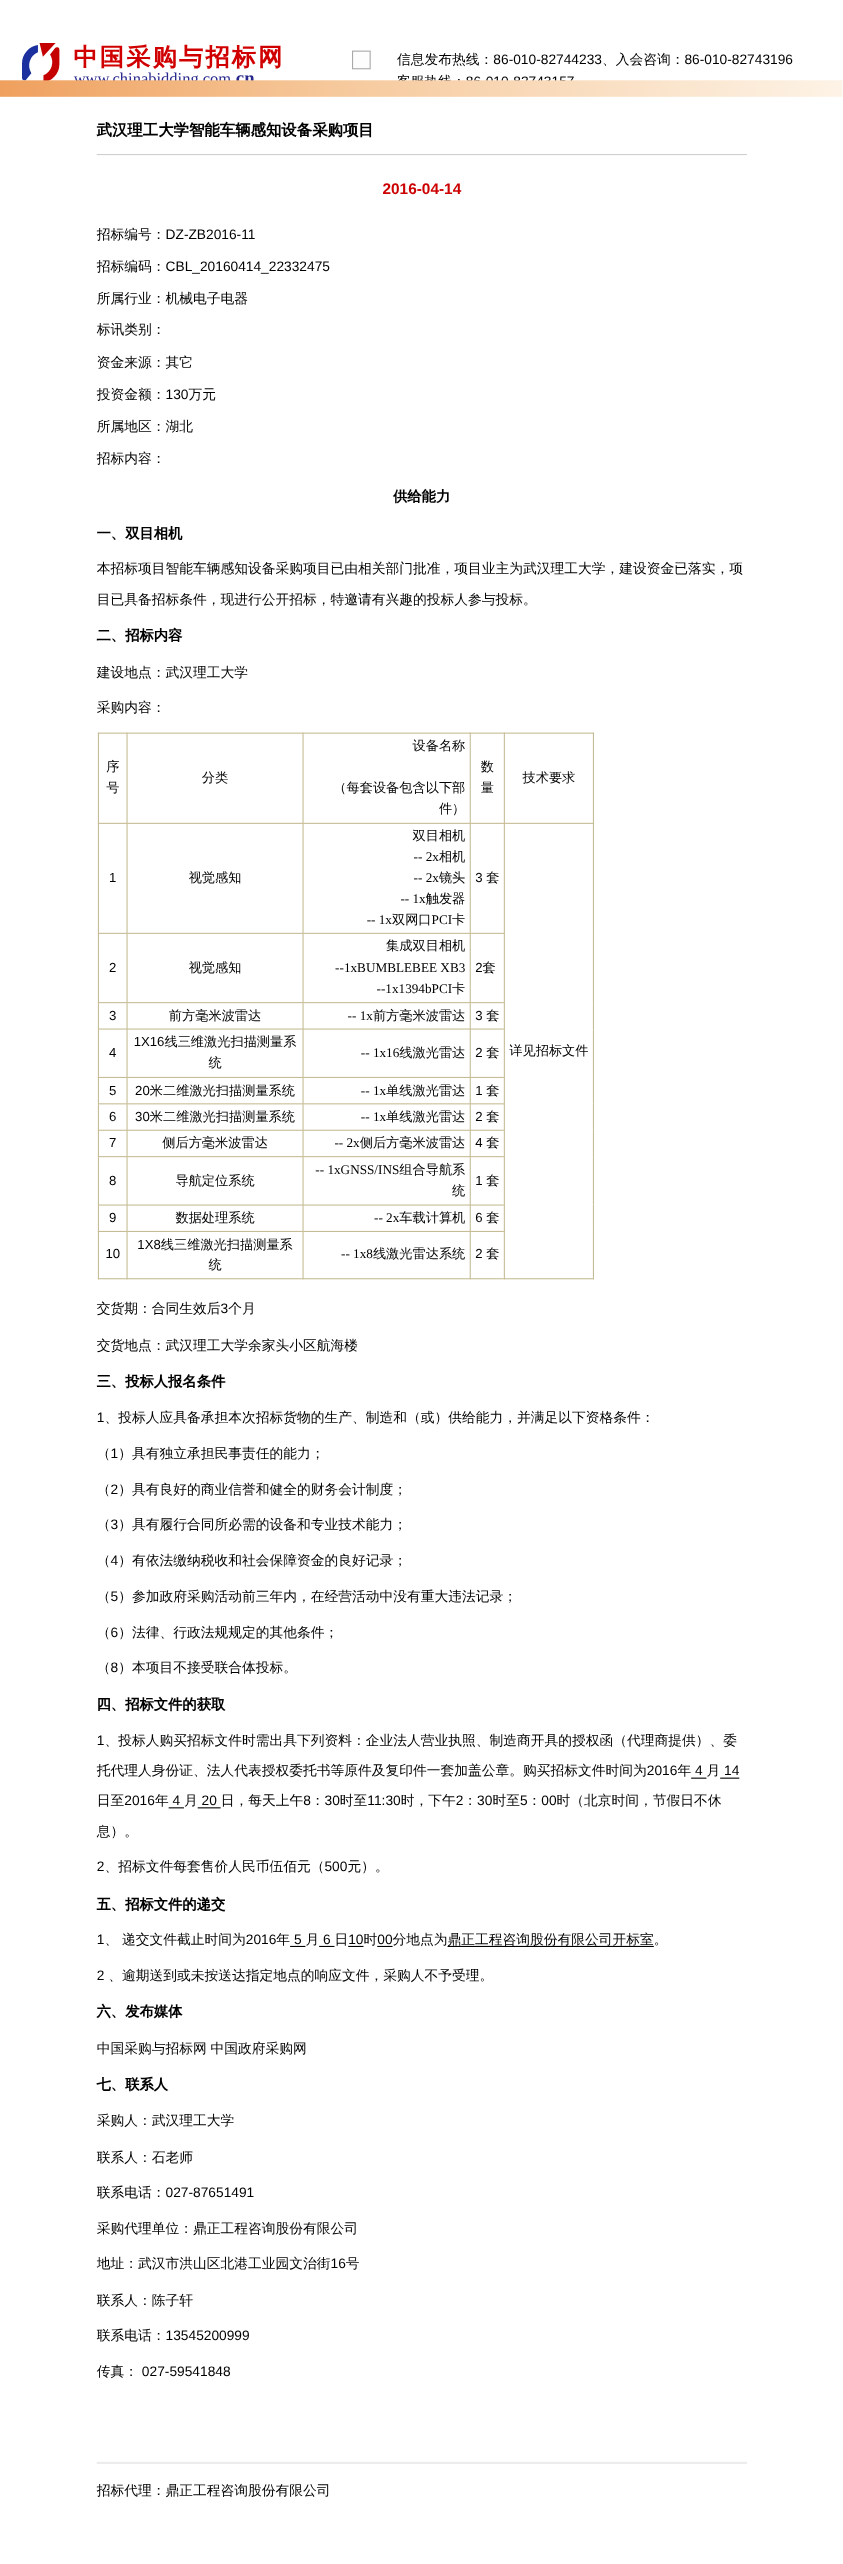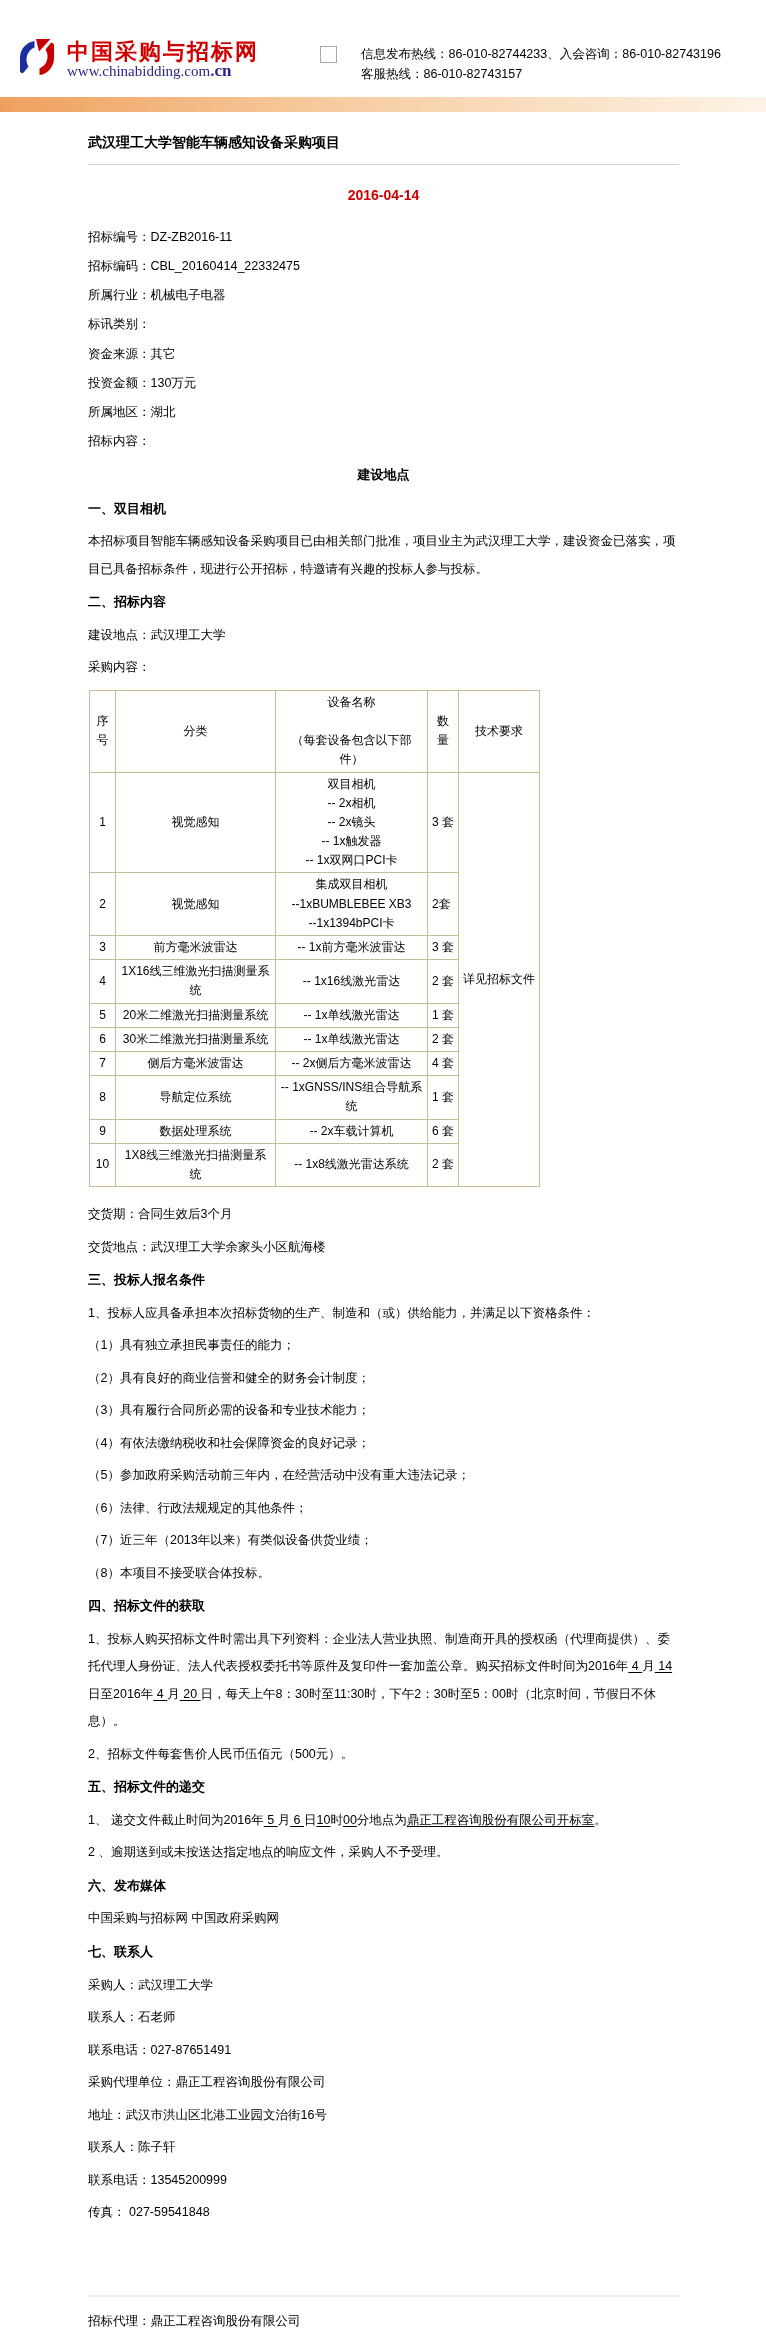--- a/index.html
+++ b/index.html
@@ -1,20 +1,20 @@
 <!DOCTYPE html>
 <html><head>
 <meta charset="utf-8">
 <style>
   html,body{margin:0;padding:0;background:#ffffff;color:#000;
     font-family:"Liberation Sans",sans-serif;}
   .page{width:766px;position:relative;background:#fff;}
 
   
-  .top{position:relative;height:112px;}
+  .top{position:relative;height:88px;}
   .logo{position:absolute;left:16px;top:38px;display:flex;align-items:center;gap:9px;cursor:pointer;}
   .logo-text .site-name{color:#d10000;font-weight:bold;font-size:22px;letter-spacing:2px;line-height:22px;}
   .logo-text .site-url{color:#28288c;font-family:"Liberation Serif",serif;font-size:15px;line-height:16px;}
   .logo-text .site-url b{font-size:17px;}
   .phones{position:absolute;left:320px;top:44px;display:flex;gap:24px;font-size:12.5px;}
   .phone-box{width:15px;height:15px;border:1px solid #a9a9a9;background:#fdfdfd;margin-top:2px;flex:none;}
   .phone-lines div{line-height:20px;white-space:nowrap;}
   .orange-bar{position:absolute;left:0;bottom:0;width:100%;height:15px;
     background:linear-gradient(to right,#efa05e 0%,#f6c99c 40%,#fdf3e6 100%);}
 
@@ -29,21 +29,21 @@
   .sec-heading{font-weight:bold;font-size:13px;line-height:2.2;margin:5px 0;}
   .center-h{text-align:center;}
   .u{text-decoration:underline;text-underline-offset:2px;}
 
   
   table.equip{border-collapse:collapse;table-layout:fixed;margin:8px 0 14px 1px;}
   table.equip td,table.equip th{border:1px solid #c6bd96;padding:2px 4px;
     font-size:12px;font-weight:normal;vertical-align:middle;line-height:1.6;}
   th.h-seq,td.c-seq{text-align:center;font-weight:bold;}
   th.h-cat,td.c-cat{text-align:center;}
-  th.h-dev,td.c-dev{text-align:center;white-space:pre-line;}
+  th.h-dev,td.c-dev{text-align:right;white-space:pre-line;font-family:Liberation Serif, serif;}
   td.c-qty{white-space:nowrap;}
   td.c-tech{text-align:left;}
   .tech-note{white-space:nowrap;display:inline-block;}
 
   
   .foot-rule{border:0;border-top:2px solid #ececec;margin:0;}
   .rule-top{margin-top:68px;}
   .footer-line{line-height:2.33;}
   .footer-block{margin-top:10px;margin-bottom:8px;}
 </style>
@@ -84,21 +84,21 @@
 
     <div class="field"><span>招标编号：</span><span>DZ-ZB2016-11</span></div>
     <div class="field"><span>招标编码：</span><span>CBL_20160414_22332475</span></div>
     <div class="field"><span>所属行业：</span><span>机械电子电器</span></div>
     <div class="field"><span>标讯类别：</span><span></span></div>
     <div class="field"><span>资金来源：</span><span>其它</span></div>
     <div class="field"><span>投资金额：</span><span>130万元</span></div>
     <div class="field"><span>所属地区：</span><span>湖北</span></div>
     <div class="field"><span>招标内容：</span><span></span></div>
 
-    <div class="sec-heading center-h">建设地点</div>
+    <div class="sec-heading center-h">供给能力</div>
 
     <div class="sec-heading">一、双目相机</div>
     <div class="para">本招标项目智能车辆感知设备采购项目已由相关部门批准，项目业主为武汉理工大学，建设资金已落实，项目已具备招标条件，现进行公开招标，特邀请有兴趣的投标人参与投标。</div>
 
     <div class="sec-heading">二、招标内容</div>
     <div class="para">建设地点：武汉理工大学</div>
     <div class="para">采购内容：</div>
 
     <table class="equip">
       <colgroup>
@@ -192,21 +192,20 @@
     <div class="para">交货地点：武汉理工大学余家头小区航海楼</div>
 
     <div class="sec-heading">三、投标人报名条件</div>
     <div class="para">1、投标人应具备承担本次招标货物的生产、制造和（或）供给能力，并满足以下资格条件：</div>
     <div class="para">（1）具有独立承担民事责任的能力；</div>
     <div class="para">（2）具有良好的商业信誉和健全的财务会计制度；</div>
     <div class="para">（3）具有履行合同所必需的设备和专业技术能力；</div>
     <div class="para">（4）有依法缴纳税收和社会保障资金的良好记录；</div>
     <div class="para">（5）参加政府采购活动前三年内，在经营活动中没有重大违法记录；</div>
     <div class="para">（6）法律、行政法规规定的其他条件；</div>
-    <div class="para">（7）近三年（2013年以来）有类似设备供货业绩；</div>
     <div class="para">（8）本项目不接受联合体投标。</div>
 
     <div class="sec-heading">四、招标文件的获取</div>
     <div class="para"><span>1、投标人购买招标文件时需出具下列资料：企业法人营业执照、制造商开具的授权函（代理商提供）、委托代理人身份证、法人代表授权委托书等原件及复印件一套加盖公章。购买招标文件时间为2016年</span><span class="u"> 4 </span><span>月</span><span class="u"> 14 </span><span>日至2016年</span><span class="u"> 4 </span><span>月</span><span class="u"> 20 </span><span>日，每天上午8：30时至11:30时，下午2：30时至5：00时（北京时间，节假日不休息）。</span></div>
     <div class="para">2、招标文件每套售价人民币伍佰元（500元）。</div>
 
     <div class="sec-heading">五、招标文件的递交</div>
     <div class="para"><span>1、 递交文件截止时间为2016年</span><span class="u"> 5 </span><span>月</span><span class="u"> 6 </span><span>日</span><span class="u">10</span><span>时</span><span class="u">00</span><span>分地点为</span><span class="u">鼎正工程咨询股份有限公司开标室</span><span>。</span></div>
     <div class="para">2 、逾期送到或未按送达指定地点的响应文件，采购人不予受理。</div>
 

